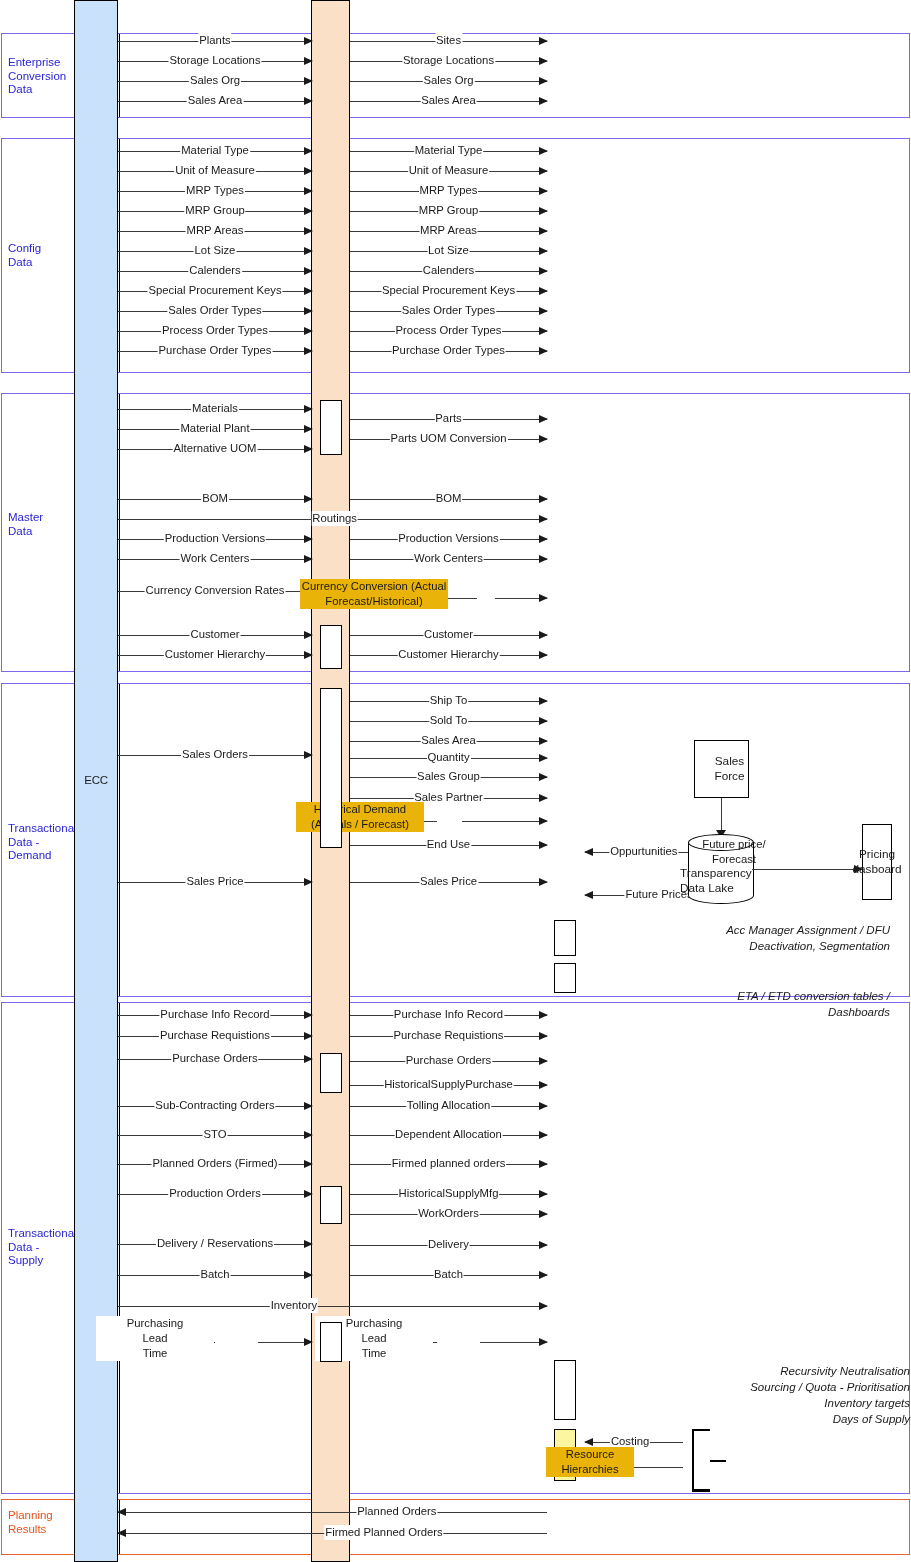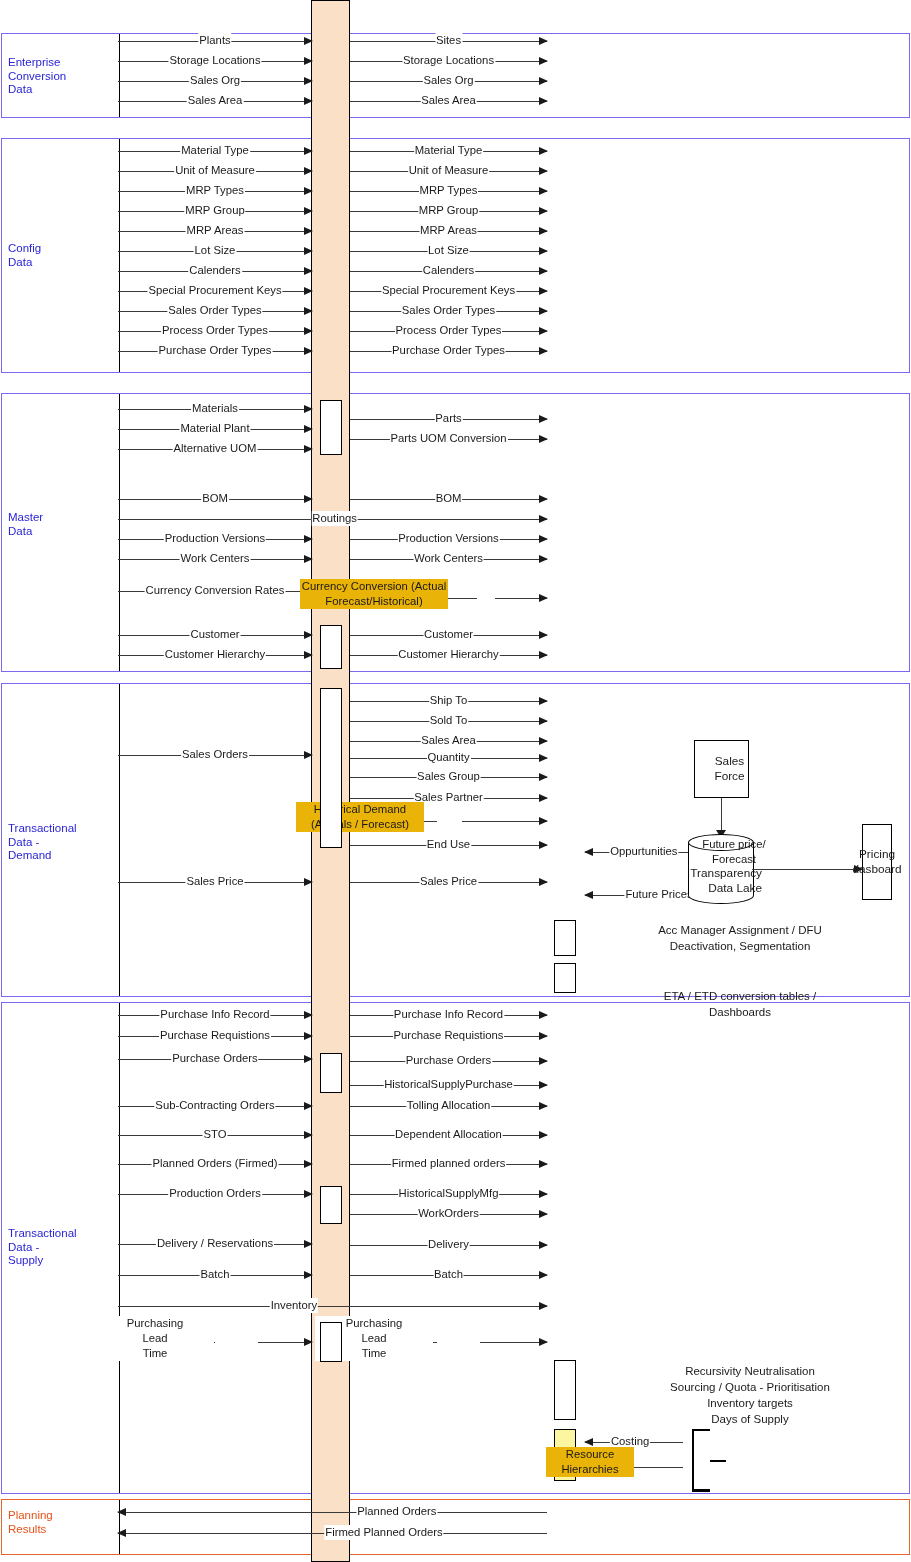--- a/index.html
+++ b/index.html
@@ -89,26 +89,26 @@
   }
   .cyl { position:absolute; }
   .cyl .body { position:absolute; left:0; top:8px; width:100%; height:calc(100% - 16px);
                border-left:1.3px solid #000; border-right:1.3px solid #000; background:#fff; }
   .cyl .top  { position:absolute; left:0; top:0; width:100%; height:17px;
                border:1.3px solid #000; border-radius:50%; background:#fff; }
   .cyl .bot  { position:absolute; left:0; bottom:0; width:100%; height:17px;
                border:1.3px solid #000; border-radius:50%; background:#fff;
                clip-path: inset(48% 0 0 0); }
   .cyl .txt  { position:absolute; left:-8px; right:-8px; top:46%;
-               font-size:11.8px; line-height:15px; text-align:right; color:#1a1a1a; }
+               font-size:11.8px; line-height:15px; text-align:left; color:#1a1a1a; }
   .vline { position:absolute; border-left:1.3px solid #3a3a3a; }
   .vhead { position:absolute; width:0;height:0;
            border-left:5px solid transparent; border-right:5px solid transparent;
            border-top:8px solid #1a1a1a; }
-  .note { position:absolute; font-size:11.5px; line-height:16px; text-align:center; color:#1a1a1a; }
+  .note { position:absolute; font-size:11.5px; line-height:16px; text-align:right; color:#1a1a1a;font-style:italic; }
 
   .bracket { position:absolute; border:2.6px solid #000; border-left:none; }
   .bracket-stub { position:absolute; border-top:2.6px solid #000; }
 </style>
 </head>
 <body>
 
 <div id="canvas">
 
   <div class="band" style="top:33px; height:85px;">
@@ -155,20 +155,23 @@
   </div>
 
   <div class="band results" style="top:1499px; height:56px;">
     <div class="band-sep" style="left:117px;"></div>
     <div class="band-title" style="top:9px;">
       <div>Planning</div>
       <div>Results</div>
     </div>
   </div>
 
+  <div class="lane lane-ecc">
+    <div class="lane-label">ECC</div>
+  </div>
   <div class="lane lane-mid"></div>
 
   <div class="flow" style="left:118px; width:194px; top:41px;">
     <div class="line"></div>
       <div class="head"></div>
     <div class="cap">Plants</div>
     </div>
   <div class="flow" style="left:118px; width:194px; top:61px;">
     <div class="line"></div>
       <div class="head"></div>

